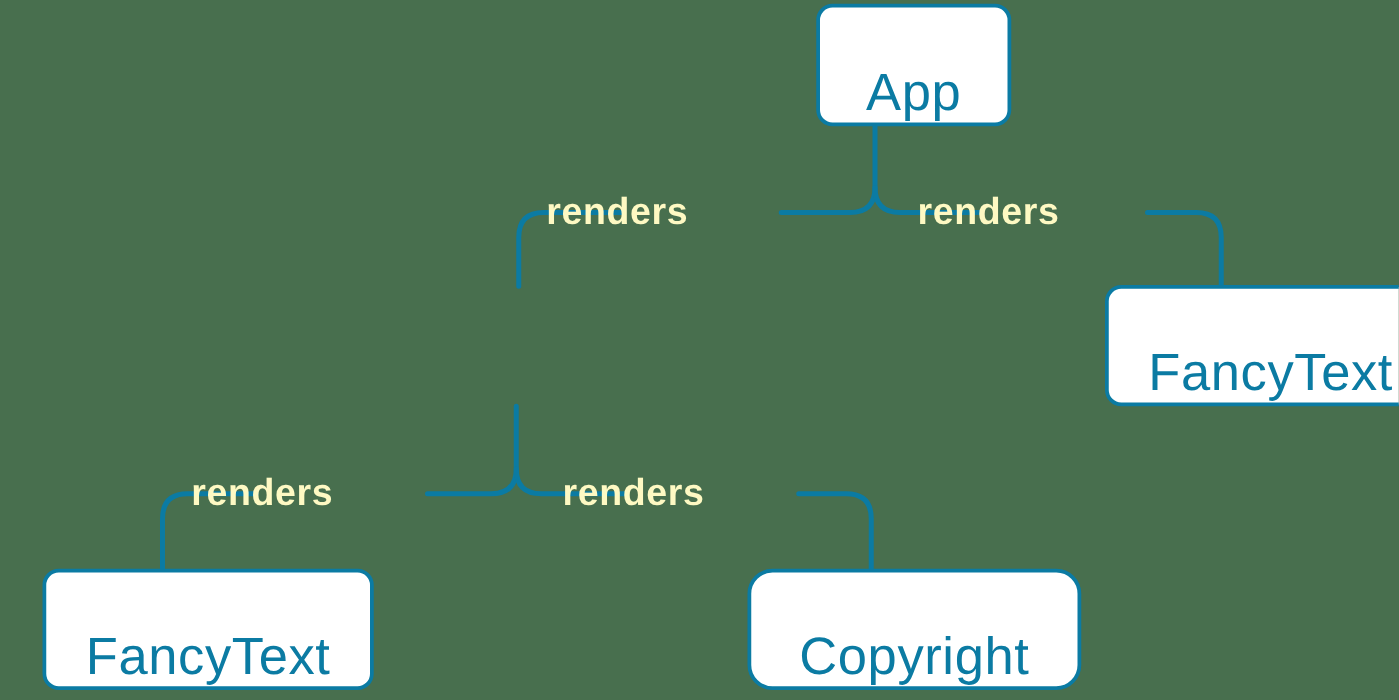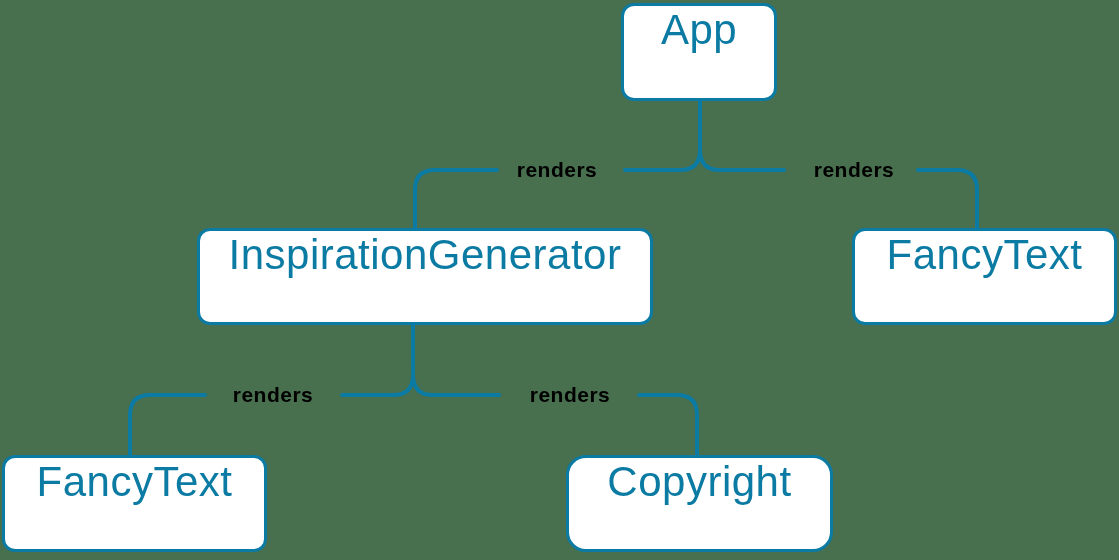--- a/index.html
+++ b/index.html
@@ -31,43 +31,44 @@
     stroke-width: 4;
     stroke-linecap: round;
   }
   .node {
     position: absolute;
     box-sizing: border-box;
     background: #ffffff;
     border: 3.5px solid #0B7BA3;
     border-radius: 13px;
     display: flex;
-    align-items: flex-start;
+    align-items: flex-end;
     justify-content: center;
+    margin-left: 32px;
   }
   .node .node-label {
     color: #0B7BA3;
     font-size: 42px;
     font-weight: 500;
     letter-spacing: 0.5px;
     white-space: nowrap;
   }
   .node-app        { left: 621px; top: 3px;   width: 156px; height: 98px; }
   .node-ig         { left: 197px; top: 228px; width: 456px; height: 97px; }
   .node-ft-right   { left: 852px; top: 228px; width: 265px; height: 97px; }
   .node-ft-left    { left: 2px;   top: 455px; width: 265px; height: 97px; }
   .node-copyright  { left: 566px; top: 455px; width: 267px; height: 97px; border-radius: 20px; }
   .edge-label {
     position: absolute;
     width: 240px;
     height: 36px;
     line-height: 36px;
-    text-align: center;
-    color: #000000;
-    font-size: 21px;
+    text-align: left;
+    color: #fef9c3;
+    font-size: 30px;
     font-weight: 700;
     letter-spacing: 0.5px;
     transform: translateX(-50%);
     white-space: nowrap;
   }
   .edge-label-ul { left: 557px; top: 152px; }
   .edge-label-ur { left: 854px; top: 152px; }
   .edge-label-ll { left: 273px; top: 377px; }
   .edge-label-lr { left: 570px; top: 377px; }
 </style>
@@ -88,23 +89,20 @@
     <path d="M205 395 L150 395 Q130 395 130 415 L130 456" stroke="#0B7BA3"></path>
 
     <path d="M413 375 Q413 395 433 395 L499 395" stroke="#0B7BA3"></path>
     <path d="M639 395 L677 395 Q697 395 697 415 L697 456" stroke="#0B7BA3"></path>
   </svg>
 
   <div class="node node-app">
     <span class="node-label">App</span>
   </div>
 
-  <div class="node node-ig">
-    <span class="node-label">InspirationGenerator</span>
-  </div>
 
   <div class="node node-ft-right">
     <span class="node-label">FancyText</span>
   </div>
 
   <div class="node node-ft-left">
     <span class="node-label">FancyText</span>
   </div>
 
   <div class="node node-copyright">

